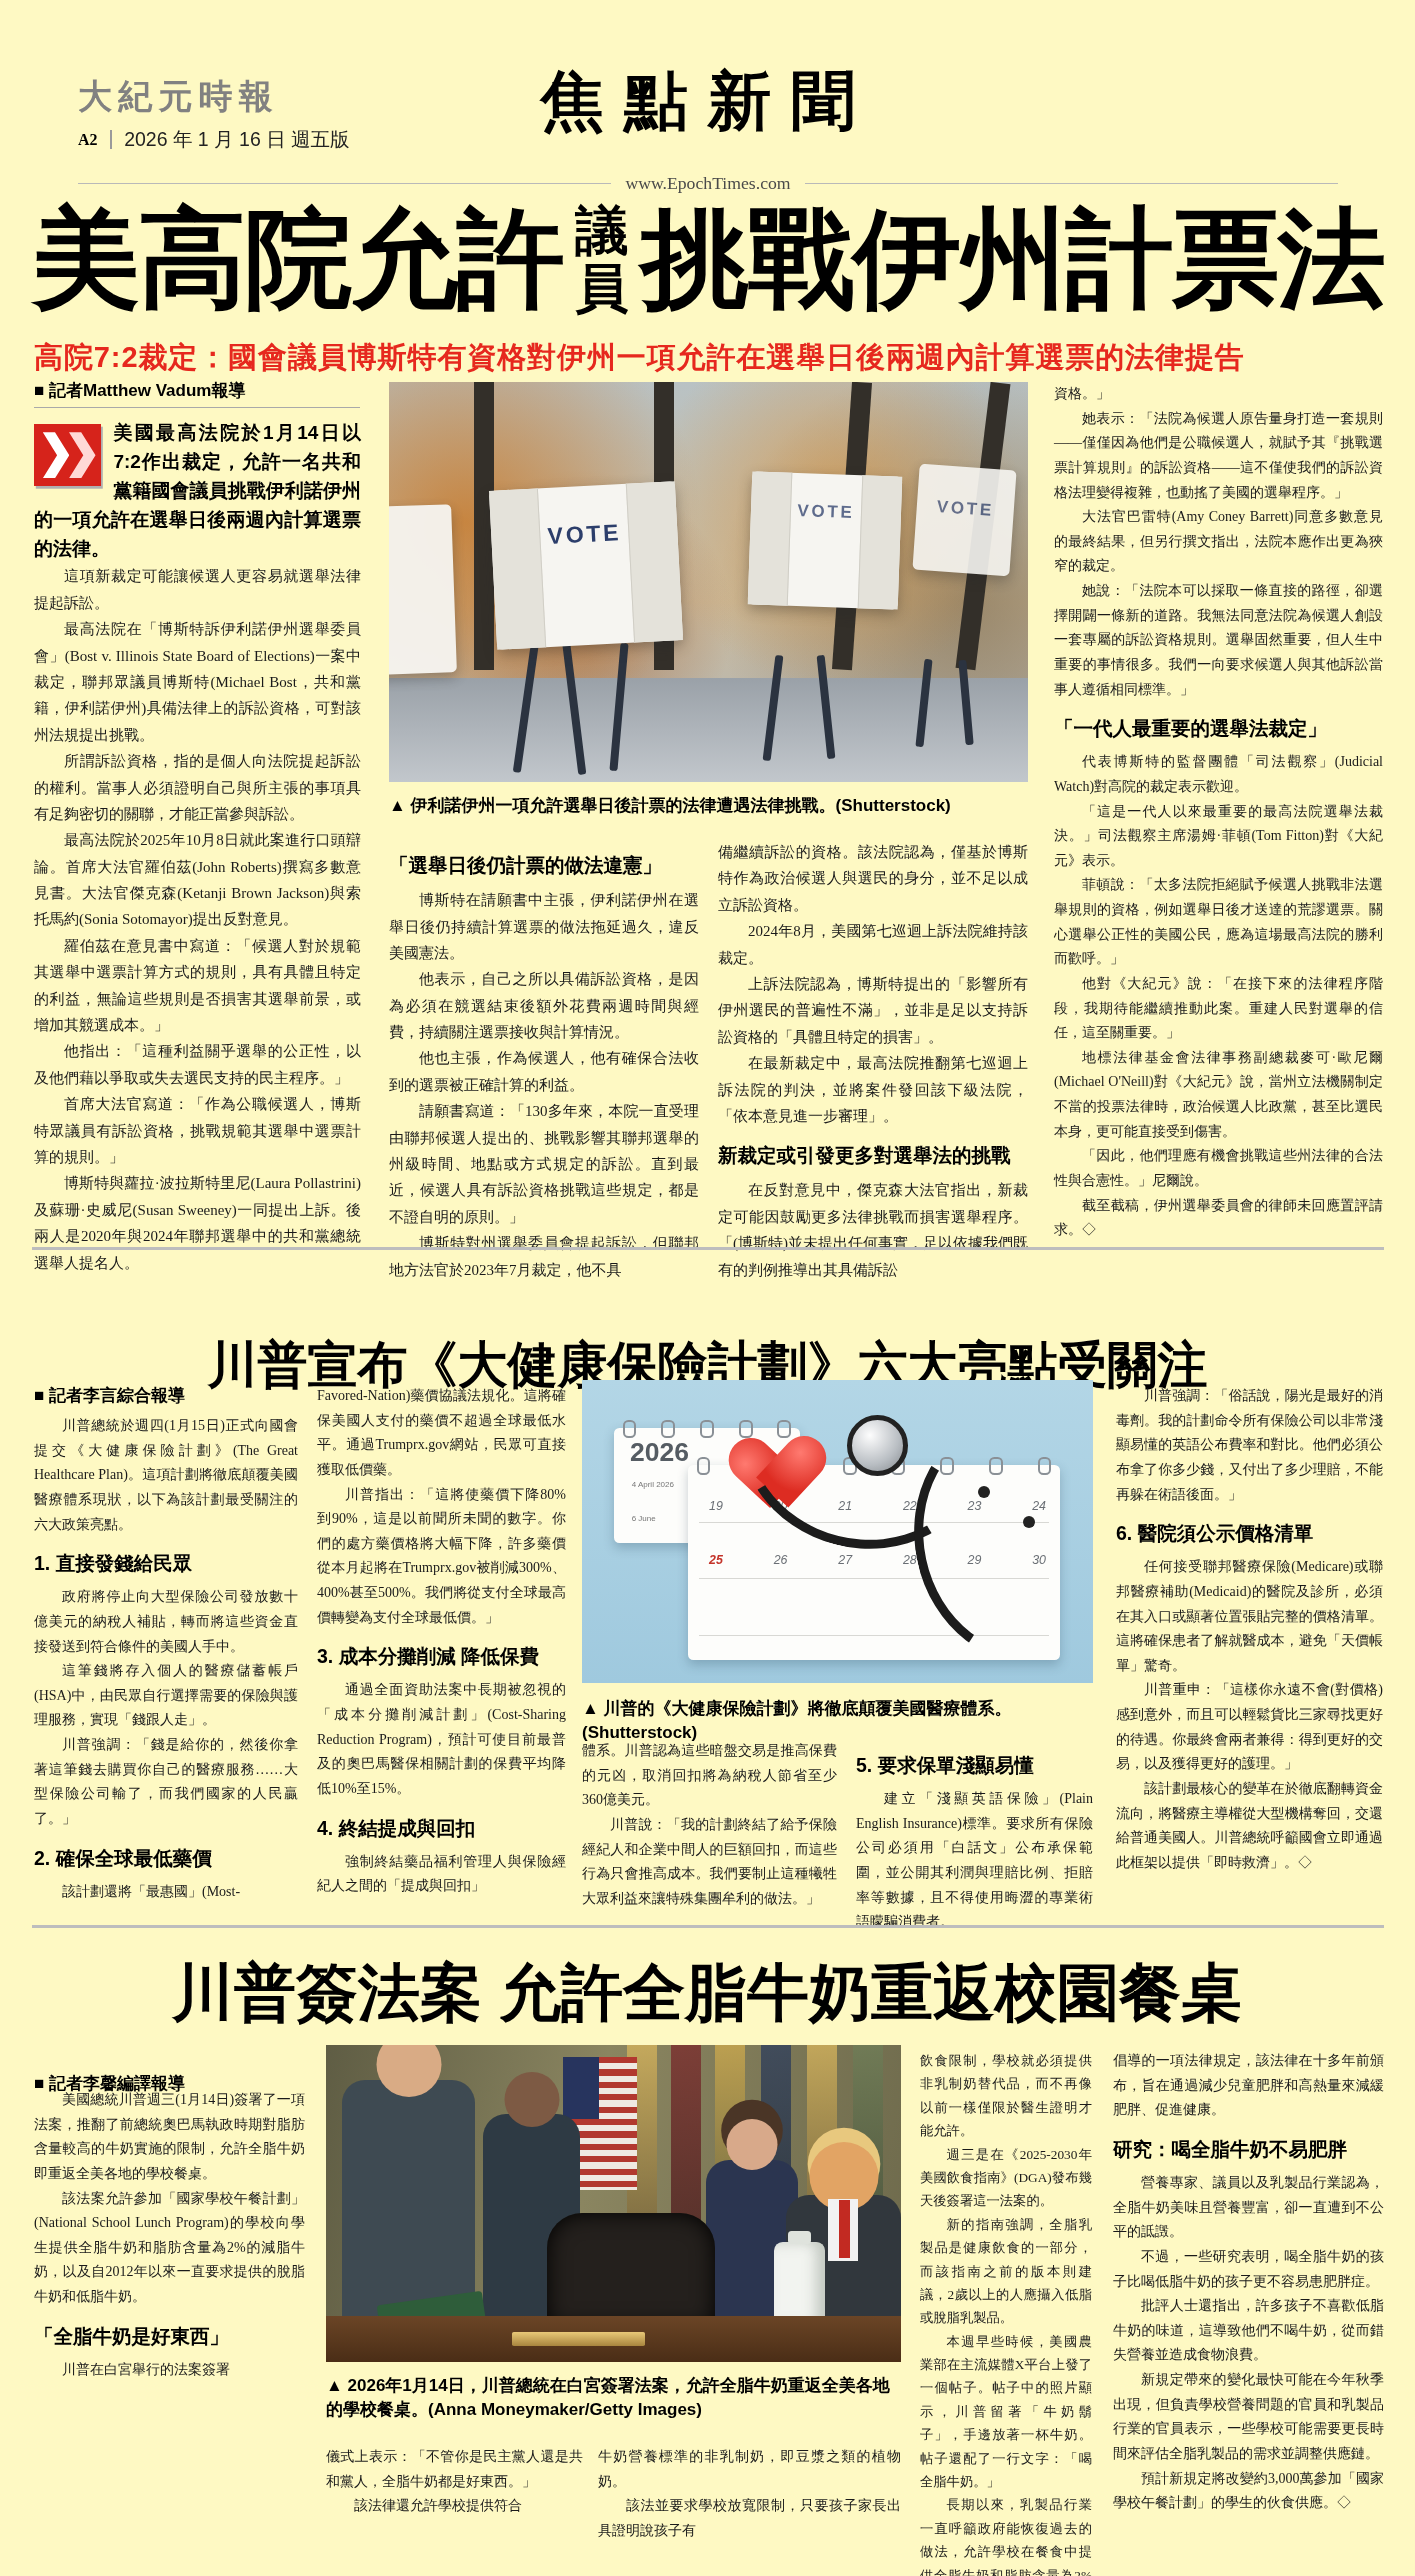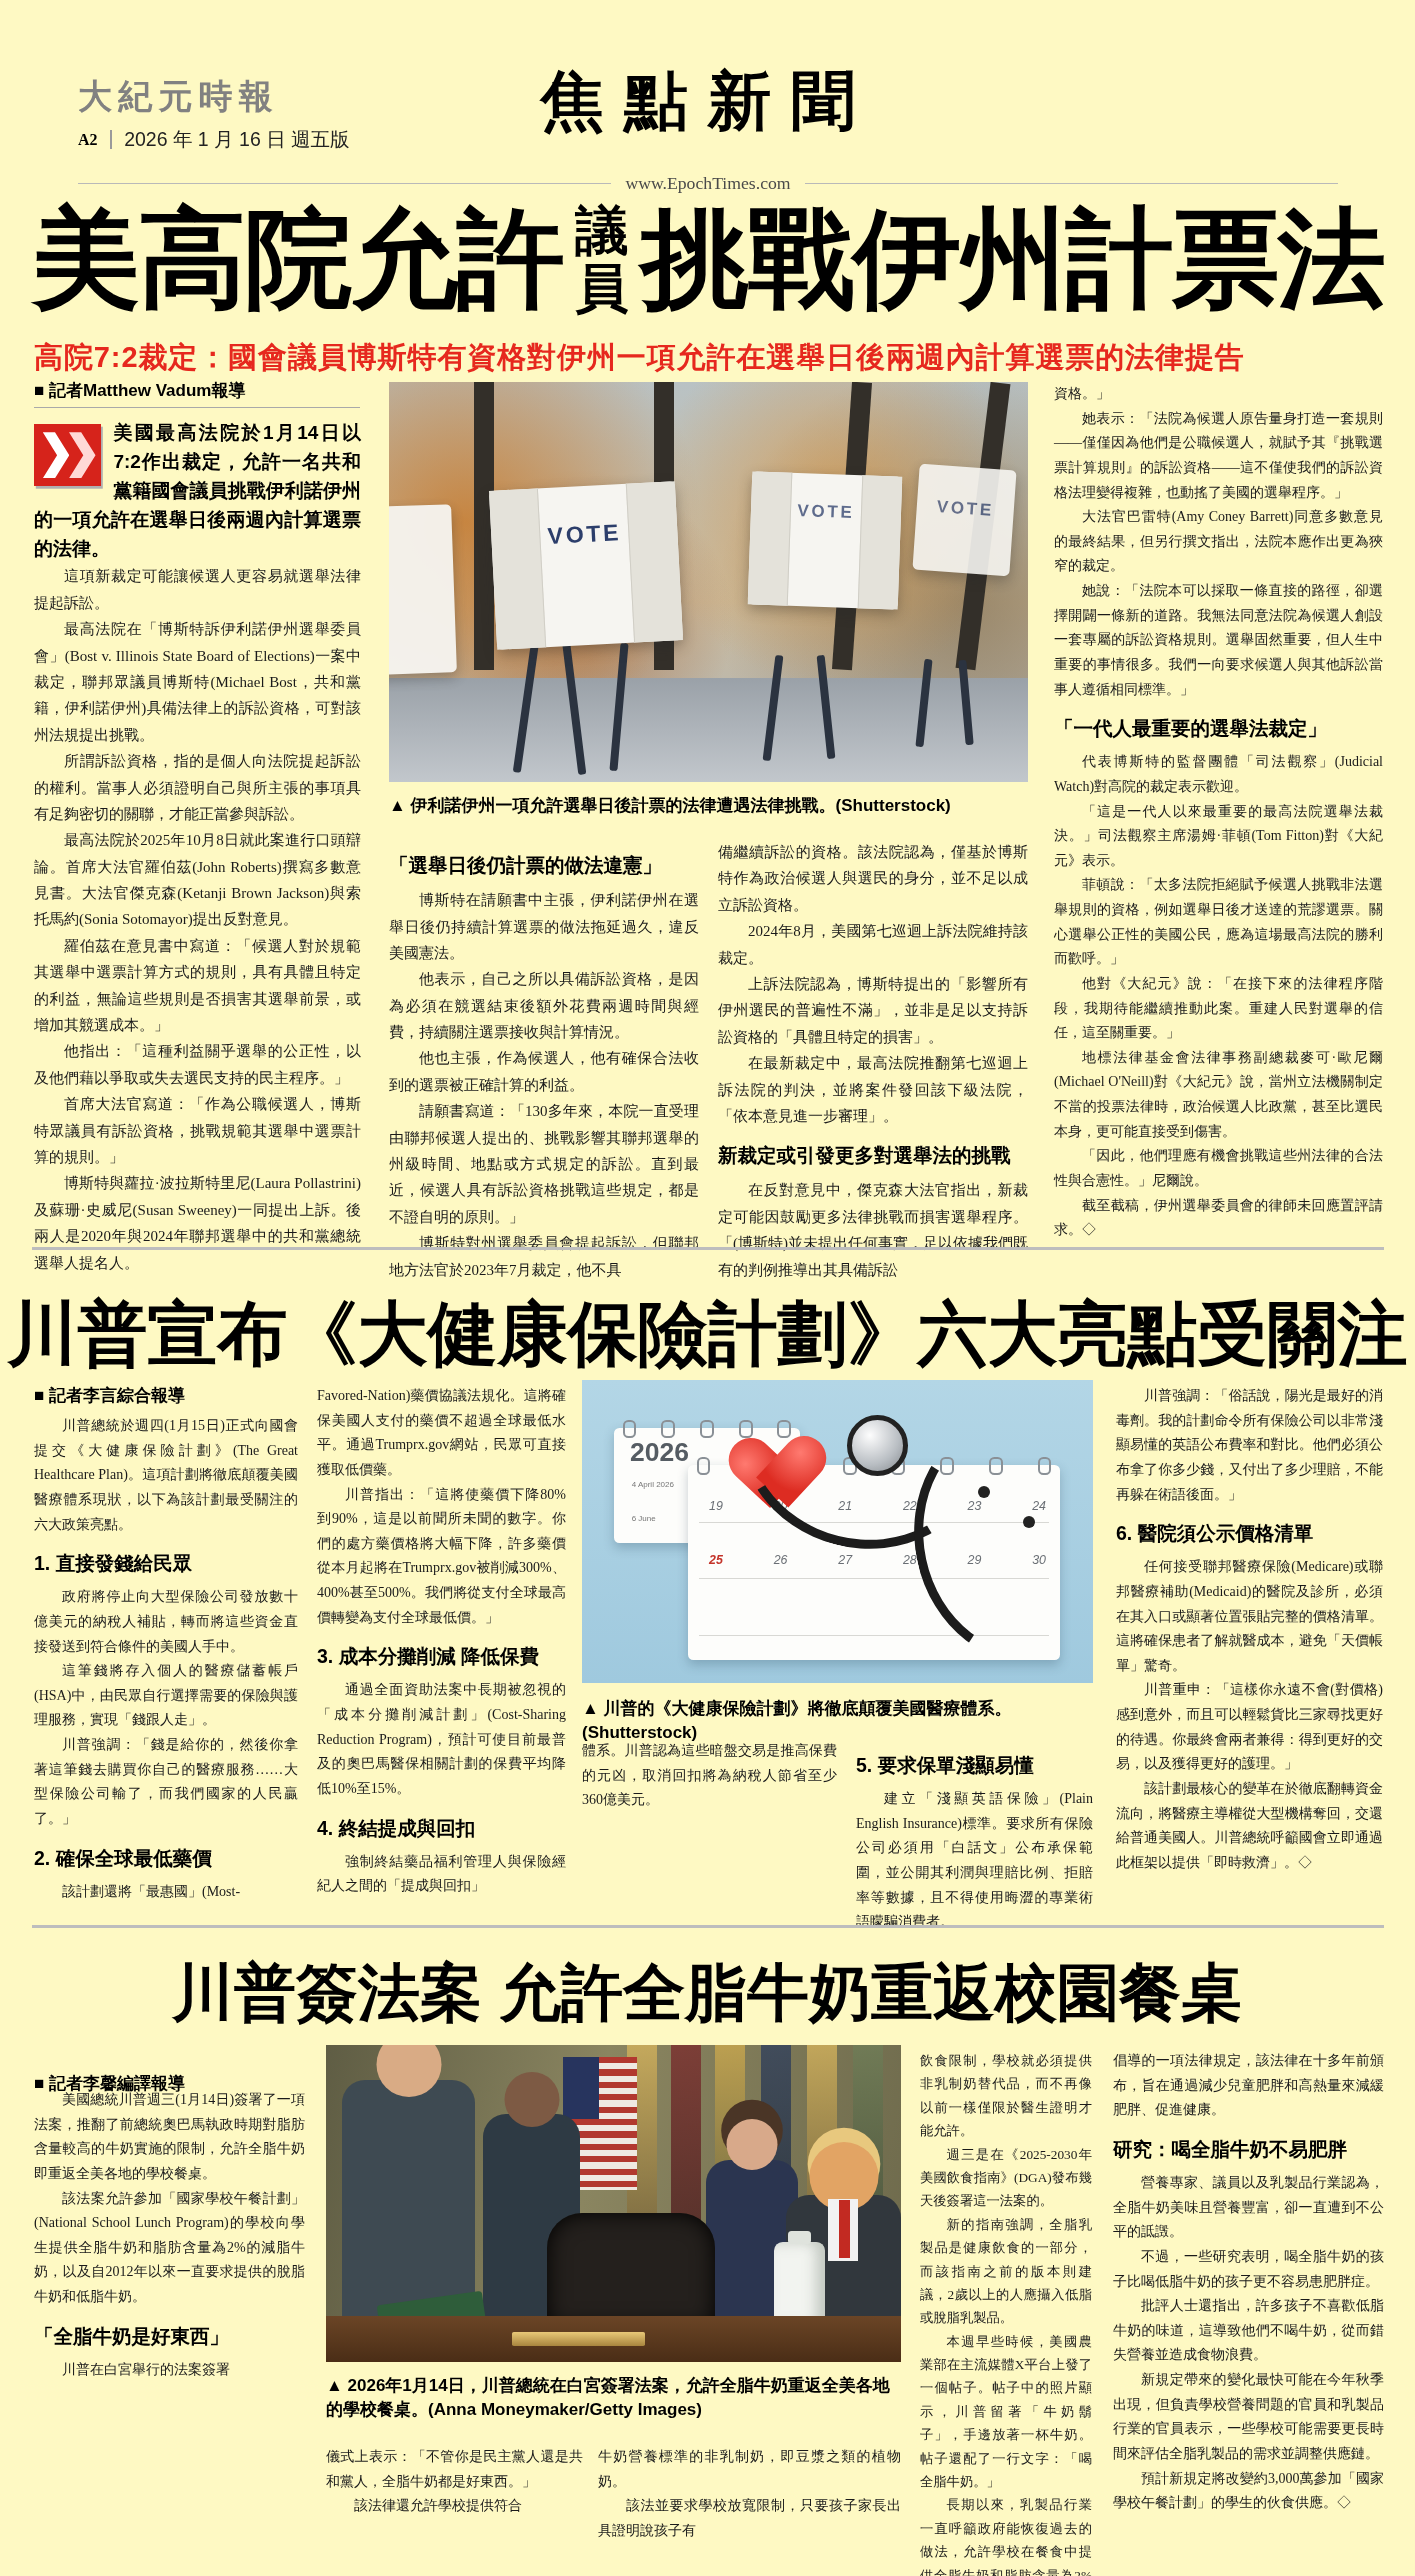--- a/index.html
+++ b/index.html
@@ -90,21 +90,21 @@
   .person{position:absolute;border-radius:23px 23px 0 0;}
   .head{position:absolute;left:50%;transform:translateX(-50%);border-radius:50%;}
   .chair3{position:absolute;background:#24201d;border-radius:35px 35px 0 0;box-shadow:inset 0 0 22px #000;}
   .desk3{position:absolute;left:0;right:0;bottom:0;height:46px;background:linear-gradient(#6b4526,#4a2d16);}
   .plaque{position:absolute;height:14px;background:linear-gradient(#e8c878,#a8853e);border-radius:1.8px;}
   .milk{position:absolute;width:51px;height:85px;background:#f2f4f0;border-radius:8.8px 8.8px 7px 7px;box-shadow:inset -8.8px 0 12.4px rgba(150,160,150,.5);}
   .milk::before{content:"";position:absolute;top:-10.6px;left:14px;width:23px;height:12.4px;background:#dfe3dd;border-radius:3.5px;}
   .folder{position:absolute;background:#2e5d3a;border-radius:3.5px;transform:rotate(-8deg);}
   
   .mid-headline{left:0;width:1415px;text-align:center;font-family:"Liberation Sans",sans-serif;font-weight:900;color:#000;letter-spacing:0;}
-  #a2-headline{top:1288px;font-size:70px;}
+  #a2-headline{top:1332px;font-size:50px;}
   #a3-headline{top:1951px;font-size:62px;}
 </style>
 </head>
 <body>
 
 <div id="page">
 
   <div class="abs" id="logo">大紀元時報</div>
   <div class="abs" id="pageline">
     <span id="pageno">A2</span>
@@ -280,20 +280,21 @@
     <div class="steth-arc" style="right:106px;top:-53px;width:230px;height:203px;border-bottom-color:#1c1c1c;transform:rotate(14deg);"></div>
     <div class="steth-arc" style="right:-35px;top:35px;width:195px;height:230px;border-left-color:#1c1c1c;transform:rotate(-12deg);"></div>
     <div class="steth-head" style="left:265px;top:35px;"></div>
     <div class="steth-ear" style="right:103px;top:106px;"></div>
     <div class="steth-ear" style="right:58px;top:136px;"></div>
   </div>
   <div class="abs caption" style="left:582px;top:1697px;width:511px;">▲ 川普的《大健康保險計劃》將徹底顛覆美國醫療體系。(Shutterstock)</div>
 
   <div class="abs col f16" style="left:582px;top:1739px;width:255px;">
       <p class="cont">體系。川普認為這些暗盤交易是推高保費的元凶，取消回扣將為納稅人節省至少360億美元。</p>
+      <p>川普說：「我的計劃終結了給予保險經紀人和企業中間人的巨額回扣，而這些行為只會推高成本。我們要制止這種犧牲大眾利益來讓特殊集團牟利的做法。」</p>
     </div>
   <div class="abs col f16" style="left:856px;top:1739px;width:237px;">
       <h4>5. 要求保單淺顯易懂</h4>
       <p>建立「淺顯英語保險」(Plain English Insurance)標準。要求所有保險公司必須用「白話文」公布承保範圍，並公開其利潤與理賠比例、拒賠率等數據，且不得使用晦澀的專業術語矇騙消費者。</p>
     </div>
   <div class="abs col f16" style="left:1116px;top:1384px;width:267px;">
       <p>川普強調：「俗話說，陽光是最好的消毒劑。我的計劃命令所有保險公司以非常淺顯易懂的英語公布費率和對比。他們必須公布拿了你多少錢，又付出了多少理賠，不能再躲在術語後面。」</p>
       <h4>6. 醫院須公示價格清單</h4>
       <p>任何接受聯邦醫療保險(Medicare)或聯邦醫療補助(Medicaid)的醫院及診所，必須在其入口或顯著位置張貼完整的價格清單。這將確保患者了解就醫成本，避免「天價帳單」驚奇。</p>
       <p>川普重申：「這樣你永遠不會(對價格)感到意外，而且可以輕鬆貨比三家尋找更好的待遇。你最終會兩者兼得：得到更好的交易，以及獲得更好的護理。」</p>

